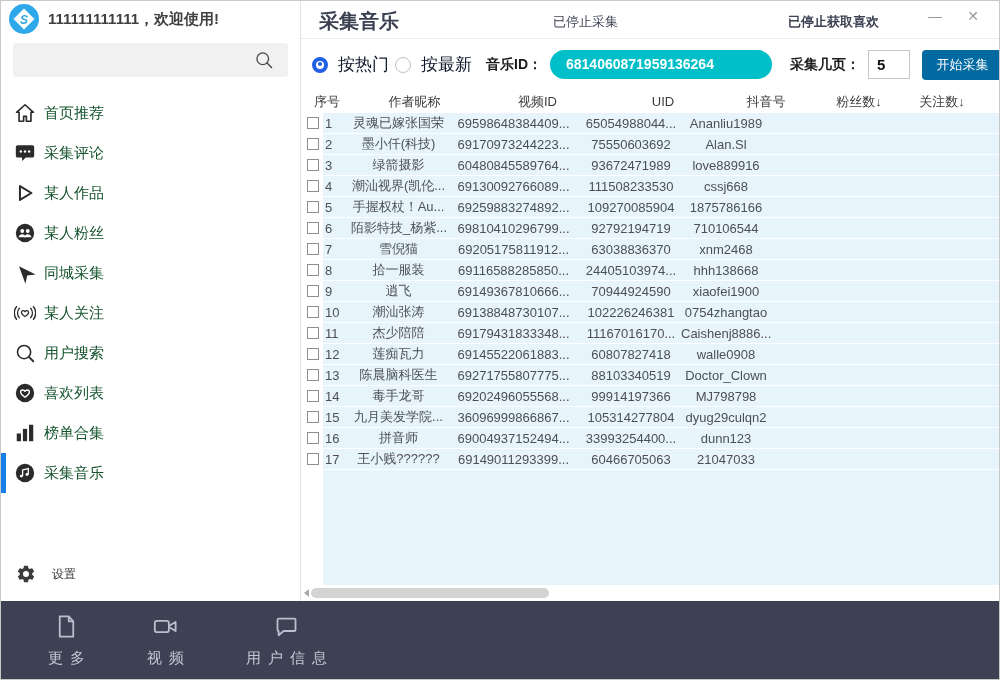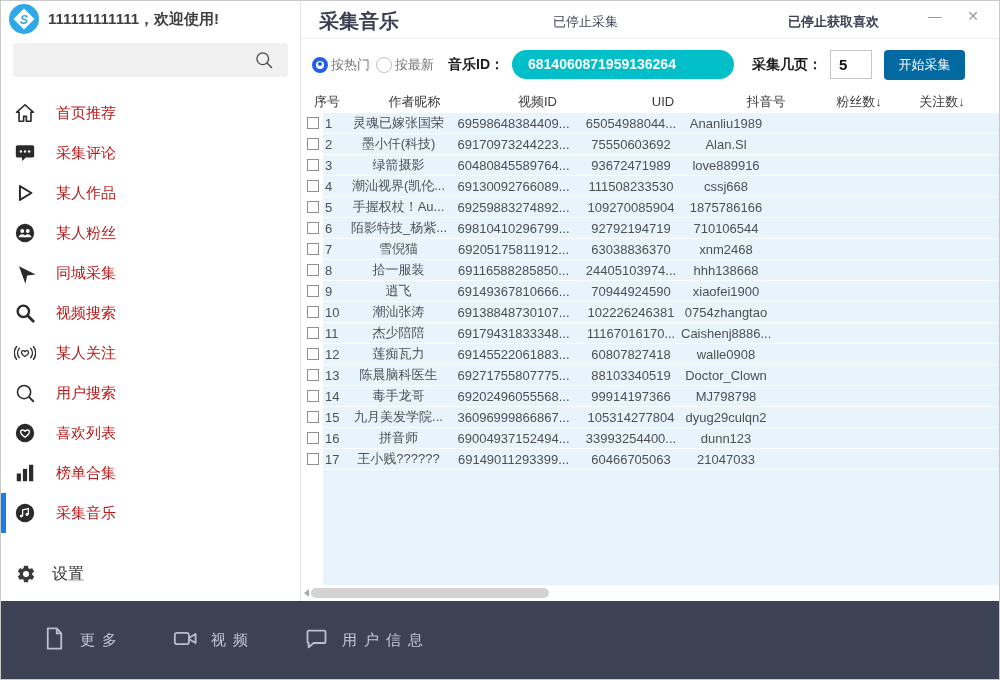--- a/index.html
+++ b/index.html
@@ -9,43 +9,43 @@
 
   
   .sidebar { width:300px; min-width:300px; background:#fff; border-right:1px solid #e3e3e3; position:relative; }
   .side-top { display:flex; align-items:center; gap:9px; padding:3px 8px; height:36px; }
   .logo { width:30px; height:30px; flex:0 0 30px; }
   .welcome { font-size:15px; font-weight:bold; color:#404040; }
   .searchbox { margin:6px 12px 0 12px; height:34px; background:#f1f1f1; border-radius:3px; position:relative; }
   .searchbox input { position:absolute; left:8px; top:0; width:230px; height:100%; border:none; background:transparent; outline:none; font-size:14px; color:#333; }
   .searchbox .mag { position:absolute; right:14px; top:7px; width:20px; height:20px; }
   nav { margin-top:16px; }
-  .nav-item { height:40px; display:flex; align-items:center; padding-left:13px; gap:20px; font-size:15px; color:#b91c1c; position:relative; cursor:default; }
+  .nav-item { height:40px; display:flex; align-items:center; padding-left:13px; gap:8px; font-size:15px; color:#14532d; position:relative; cursor:default; }
   .nav-item .nicon { width:22px; height:22px; flex:0 0 22px; display:flex; align-items:center; justify-content:center; }
   .nav-item .nicon svg { width:22px; height:22px; }
   .nav-item.active::before { content:""; position:absolute; left:0; top:0; width:5px; height:100%; background:#1680e8; }
-  .settings-item { position:absolute; left:0; bottom:8px; width:100%; height:38px; display:flex; align-items:center; padding-left:15px; gap:16px; font-size:16px; color:#333; }
+  .settings-item { position:absolute; left:0; bottom:8px; width:100%; height:38px; display:flex; align-items:center; padding-left:15px; gap:16px; font-size:12px; color:#333; }
   .settings-item .nicon { width:20px; height:20px; }
   .settings-item svg { width:20px; height:20px; }
 
   
   .main { flex:1; display:flex; flex-direction:column; background:#fff; position:relative; }
   .main-header { height:38px; border-bottom:1px solid #ebebeb; position:relative; }
   .main-title { position:absolute; left:18px; top:7px; font-size:20px; font-weight:bold; color:#3a3f51; }
   .status-collect { position:absolute; left:252px; top:12px; width:90px; font-size:13px; font-weight:normal; color:#3e4254; }
   .status-likes { position:absolute; left:487px; top:12px; width:110px; font-size:13px; font-weight:bold; color:#3e4254; }
   .win-min { position:absolute; left:622px; top:3px; width:24px; height:24px; color:#9a9a9a; font-size:14px; text-align:center; line-height:24px; cursor:default; }
   .win-close { position:absolute; left:660px; top:3px; width:24px; height:24px; color:#9a9a9a; font-size:14px; text-align:center; line-height:24px; cursor:default; }
 
   .controls { height:51px; display:flex; align-items:center; padding-left:11px; }
   .radio { width:16px; height:16px; border-radius:50%; background:#fff; }
   .radio.sel { border:4.5px solid #2160e5; position:relative; }
   .radio.sel::after { content:""; position:absolute; left:1.5px; top:1.5px; width:4px; height:4px; border-radius:50%; background:#2160e5; }
   .radio.unsel { border:1px solid #c2c2c2; }
-  .radio-label { font-size:13px; color:#737373; margin-left:3px; }
+  .radio-label { font-size:17px; color:#0f172a; margin-left:10px; }
   .ctl-label { font-size:14px; font-weight:bold; color:#1b1b1b; }
   .music-pill { margin-left:8px; width:222px; height:29px; border-radius:15px; background:#00bfc8; color:#fff; font-size:14px; font-weight:bold; line-height:29px; padding-left:16px; }
   .pages-input { margin-left:8px; width:42px; height:29px; border:1px solid #c6c6c6; font-size:15px; font-weight:bold; color:#111; padding-left:8px; outline:none; }
   .start-btn { margin-left:12px; width:81px; height:30px; background:#0369a1; border:none; border-radius:4px; color:#fff; font-size:13px; cursor:default; }
 
   
   .table-head { height:23px; display:flex; align-items:center; font-size:13px; color:#3c3c3c; }
   .th { text-align:center;margin-left:8px; }
   .th.c0 { width:50px; text-align:left; padding-left:5px; }
   .th.c1 { width:95px; } .th.c2 { width:135px; } .th.c3 { width:100px; }
@@ -62,21 +62,21 @@
   .td.dyid { width:90px; } .td.fans { width:80px; } .td.follows { width:70px; } .td.works { width:74px; }
 
   .hscroll { height:16px; position:relative; }
   .hthumb { position:absolute; left:10px; top:3px; width:238px; height:10px; border-radius:5px; background:#d3d3d3; }
   .harrow { position:absolute; top:4px; width:0; height:0; border-top:4px solid transparent; border-bottom:4px solid transparent; }
   .harrow.left { left:3px; border-right:5px solid #a9a9a9; }
   .harrow.right { right:3px; border-left:5px solid #a9a9a9; }
 
   
   .bottom-bar { height:80px; background:#3c4153; display:flex; align-items:center; padding-left:40px; gap:48px; }
-  .bb-item { display:flex; flex-direction:row; align-items:center; gap:5px; cursor:default; }
+  .bb-item { display:flex; flex-direction:column; align-items:center; gap:5px; cursor:default; }
   .bb-item svg { width:27px; height:27px; }
   .bb-label { font-size:15px; color:#c3c8d4; letter-spacing:7px; text-indent:7px; white-space:nowrap; }
 </style>
 </head>
 <body>
 
 <div class="app">
   <div class="content">
 
     <aside class="sidebar">
@@ -146,29 +146,20 @@
 
           <div class="nav-item">
             <span class="nicon">
               <svg viewBox="0 0 24 24">
                 <path d="M12 2.2 19.5 21 12 15.6 4.5 21z" fill="#2b2b2b" transform="rotate(-42 12 12)"></path>
               </svg>
             </span>
             <span>同城采集</span>
           </div>
 
-          <div class="nav-item">
-            <span class="nicon">
-              <svg viewBox="0 0 24 24">
-                <circle cx="10.2" cy="10.2" r="6.2" fill="none" stroke="#2b2b2b" stroke-width="2.6"></circle>
-                <line x1="14.8" y1="14.8" x2="21" y2="21" stroke="#2b2b2b" stroke-width="3" stroke-linecap="round"></line>
-              </svg>
-            </span>
-            <span>视频搜索</span>
-          </div>
 
           <div class="nav-item">
             <span class="nicon">
               <svg viewBox="0 0 26 24">
                 <path d="M13 16.2c-2.7-1.9-4.2-3.2-4.2-4.9 0-1.2.9-2.1 2.1-2.1.8 0 1.6.5 2.1 1.3.5-.8 1.3-1.3 2.1-1.3 1.2 0 2.1.9 2.1 2.1 0 1.7-1.5 3-4.2 4.9z" fill="none" stroke="#2b2b2b" stroke-width="1.5" stroke-linejoin="round"></path>
                 <path d="M6.2 6.5a8.8 8.8 0 0 0 0 11" fill="none" stroke="#2b2b2b" stroke-width="1.7" stroke-linecap="round"></path>
                 <path d="M3 4.5a12 12 0 0 0 0 15" fill="none" stroke="#2b2b2b" stroke-width="1.7" stroke-linecap="round"></path>
                 <path d="M19.8 6.5a8.8 8.8 0 0 1 0 11" fill="none" stroke="#2b2b2b" stroke-width="1.7" stroke-linecap="round"></path>
                 <path d="M23 4.5a12 12 0 0 1 0 15" fill="none" stroke="#2b2b2b" stroke-width="1.7" stroke-linecap="round"></path>
               </svg>

